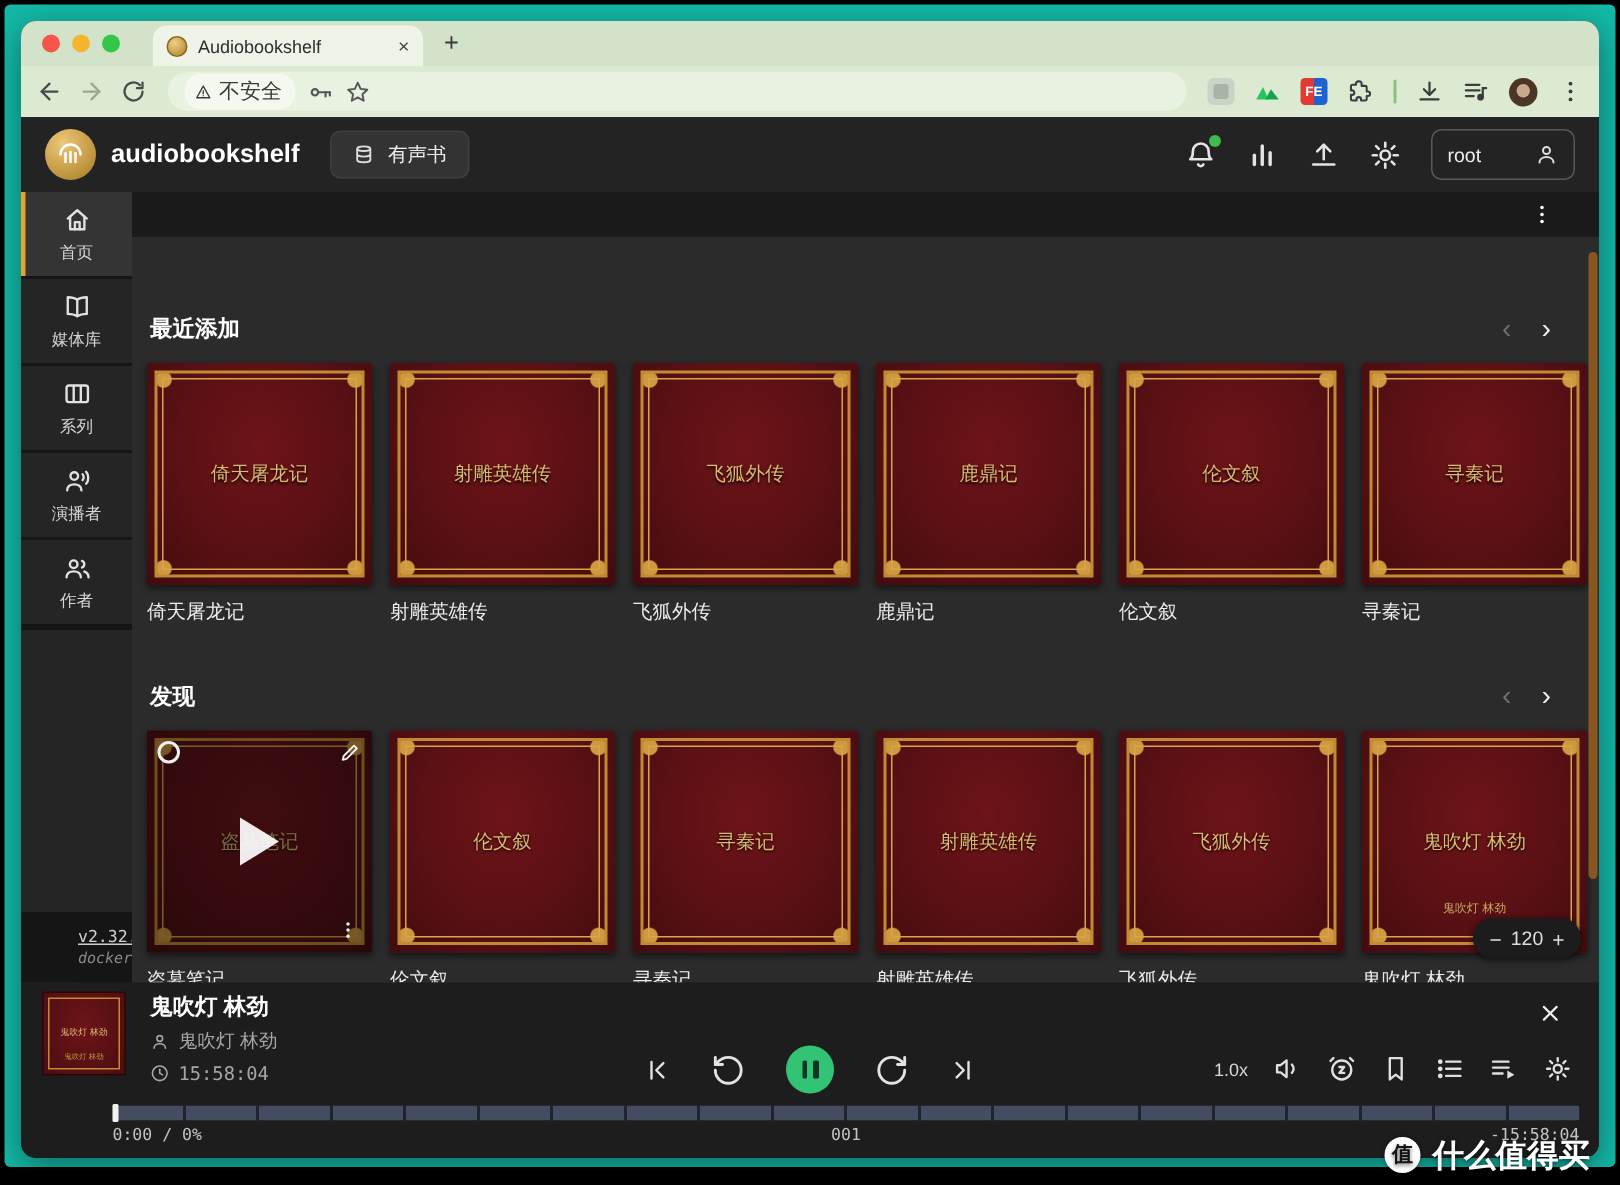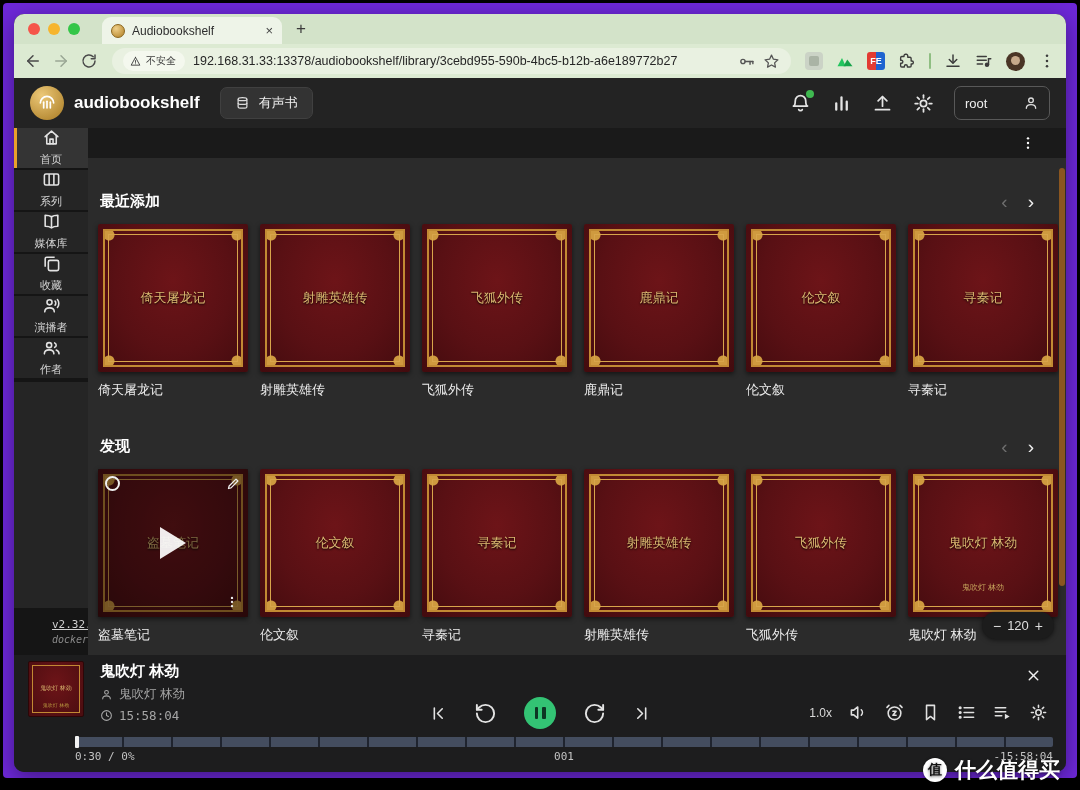--- a/index.html
+++ b/index.html
@@ -1,20 +1,20 @@
 <!DOCTYPE html>
 <html><head>
 <meta charset="utf-8">
 <style>
   * { margin:0; padding:0; box-sizing:border-box; }
   html,body { width:1080px; height:790px; }
   body { background:#000; position:relative; overflow:hidden;
          font-family:"Liberation Sans", sans-serif; }
   .desktop { position:absolute; left:3px; top:3px; right:3px; bottom:12px;
-             background:#6d28d9; border-radius:4px;text-decoration:underline; }
+             background:#14b8a6; border-radius:4px;text-decoration:underline; }
   .window { position:absolute; left:11px; top:11px; width:1052px; height:758px;
             border-radius:10px; overflow:hidden; box-shadow:0 6px 22px rgba(0,0,0,.4);
             display:flex; flex-direction:column; background:#2b2b2b; }
 
   
   .tabstrip { height:30px; background:#d3e3c9; display:flex; align-items:flex-end; padding-left:14px; flex:none; }
   .lights { display:flex; gap:8px; align-self:center; margin-right:22px; }
   .light { width:12px; height:12px; border-radius:50%; }
   .light.r { background:#f5554a; } .light.y { background:#f6b52e; } .light.g { background:#34c648; }
   .tab { height:27px; width:180px; background:#eef4e8; border-radius:9px 9px 0 0;
@@ -24,21 +24,21 @@
   .tab-title { flex:1; white-space:nowrap; overflow:hidden; }
   .tab-close { font-size:13px; color:#444; }
   .newtab { font-size:17px; color:#3a3a3a; margin-left:14px; align-self:center; }
 
   .toolbar { height:34px; background:#dcead2; display:flex; align-items:center; padding:0 10px; gap:10px; color:#4a4a4a; flex:none; }
   .navic { width:18px; height:18px; flex:none; }
   .navic.dim { color:#9aa795; }
   .omnibox { flex:1; height:26px; background:#e9f1e1; border-radius:13px; display:flex;
              align-items:center; padding:0 11px; gap:8px; margin:0 4px; min-width:0; }
   .chip { background:#f4f8ee; border-radius:11px; padding:3px 9px 3px 7px; display:flex; align-items:center;
-          gap:5px; font-size:10px; color:#3c3c3c; flex:none; }
+          gap:5px; font-size:14px; color:#3c3c3c; flex:none; }
   .chip svg { width:11px; height:11px; }
   .url { flex:1; font-size:12.5px; color:#262626; white-space:nowrap; overflow:hidden; }
   .omni-ic { width:17px; height:17px; color:#555; flex:none; }
   .exts { display:flex; align-items:center; gap:13px; }
   .ext { width:18px; height:18px; flex:none; }
   .ext-gray { background:#cbd3c6; border-radius:4px; position:relative; }
   .ext-gray::after { content:""; position:absolute; inset:4px; background:#aab4a5; border-radius:2px; }
   .ext-fe { background:linear-gradient(90deg,#e23b33 50%,#1e63d0 50%); border-radius:3px; color:#fff;
             font-size:9px; font-weight:bold; display:flex; align-items:center; justify-content:center; }
   .sep { width:2px; height:16px; background:#8fbe82; border-radius:1px; }
@@ -63,39 +63,39 @@
   .hspace { flex:1; }
   .hicon { width:21px; height:21px; color:#e4e4e4; margin-left:20px; position:relative; flex:none; }
   .hicon svg { width:100%; height:100%; }
   .noti-dot { position:absolute; right:-3px; top:-3px; width:8px; height:8px; border-radius:50%; background:#3fb950; }
   .user-btn { margin-left:20px; border:1px solid #585858; border-radius:7px; height:34px; width:96px;
               padding:0 10px; display:flex; align-items:center; justify-content:space-between; font-size:13px; color:#eee; }
   .user-btn svg { width:16px; height:16px; color:#ddd; }
 
   .app-body { flex:1; display:flex; min-height:0; }
   .sidebar { width:74px; background:#151515; display:flex; flex-direction:column; gap:2px; flex:none; }
-  .side-item { height:40px; background:#252525; display:flex; flex-direction:column; align-items:center;
-               gap:5px; font-size:11px; color:#d6d6d6; position:relative; cursor:pointer; flex:none; }
+  .side-item { height:56px; background:#252525; display:flex; flex-direction:column; align-items:center;
+               justify-content:center; gap:5px; font-size:11px; color:#d6d6d6; position:relative; cursor:pointer; flex:none; }
   .side-item svg { width:19px; height:19px; color:#e2e2e2; }
   .side-item.active { background:#343434; }
   .side-item.active::before { content:""; position:absolute; left:0; top:0; bottom:0; width:3px; background:#e8a12b; }
   .side-spacer { flex:1; background:#252525; margin-top:2px; }
   .side-version { background:#151515; text-align:center; padding:8px 0 10px;
                   font-family:"DejaVu Sans Mono", monospace;margin-left:38px; }
   .ver-link { font-size:11px; color:#cfcfcf; text-decoration:underline; }
   .ver-plat { font-size:10px; color:#8a8a8a; font-style:italic; margin-top:3px;text-align:center; }
 
   .main { flex:1; display:flex; flex-direction:column; min-width:0; }
   .content-toolbar { height:30px; background:#1a1a1a; display:flex; align-items:center;
                      justify-content:flex-end; padding:0 30px; flex:none; }
   .content-toolbar svg { width:16px; height:16px; color:#fff; }
   .content { flex:1; background:#2b2b2b; position:relative; overflow:hidden; padding:0 10px; }
 
   .section-head { display:flex; justify-content:space-between; align-items:center; padding:0 2px; }
-  .section-head.first { margin-top:34px; }
+  .section-head.first { margin-top:52px; }
   .section-head.second { margin-top:38px; }
   .section-title { font-size:15px; font-weight:600; color:#fff; }
   .section-nav { display:flex; gap:20px; margin-right:20px; font-size:19px; line-height:1; }
   .chev-prev { color:#6f6f6f; } .chev-next { color:#efefef; }
 
   .book-row { display:flex; gap:12px; margin-top:13px; }
   .book { width:150px; flex:none; }
   .cover { width:150px; height:148px; position:relative; border-radius:2px;
            background:radial-gradient(ellipse at 50% 38%, #6d1418 0%, #591014 55%, #420b0e 100%);
            box-shadow:0 2px 5px rgba(0,0,0,.55); }
@@ -195,21 +195,20 @@
         </svg>
     <div class="omnibox">
       <span class="chip">
         <svg viewBox="0 0 24 24" fill="none" stroke="currentColor" stroke-width="2" stroke-linecap="round" stroke-linejoin="round">
               <path d="M12 3 2.5 20h19L12 3z"></path>
               <path d="M12 10v4"></path>
               <path d="M12 17h.01"></path>
             </svg>
         <span>不安全</span>
       </span>
-      <span class="url">192.168.31.33:13378/audiobookshelf/library/3cebd955-590b-4bc5-b12b-a6e189772b27</span>
       <svg class="omni-ic" viewBox="0 0 24 24" fill="none" stroke="currentColor" stroke-width="2" stroke-linecap="round" stroke-linejoin="round">
             <circle cx="7" cy="12" r="3"></circle>
             <path d="M10 12h11"></path>
             <path d="M17 12v4"></path>
             <path d="M21 12v3"></path>
           </svg>
       <svg class="omni-ic" viewBox="0 0 24 24" fill="none" stroke="currentColor" stroke-width="1.8" stroke-linejoin="round">
             <path d="M12 3l2.7 5.8 6.3.8-4.6 4.3 1.2 6.1-5.6-3.1-5.6 3.1 1.2-6.1L3 9.6l6.3-.8z"></path>
           </svg>
     </div>
@@ -314,40 +313,33 @@
       <div class="sidebar">
         <div class="side-item active">
           <svg viewBox="0 0 24 24" fill="none" stroke="currentColor" stroke-width="2" stroke-linecap="round" stroke-linejoin="round">
                 <path d="M4 11l8-7 8 7"></path>
                 <path d="M6 9.5V20h12V9.5"></path>
                 <path d="M10 20v-6h4v6"></path>
               </svg>
           <span>首页</span>
         </div>
         <div class="side-item">
+          <svg viewBox="0 0 24 24" fill="none" stroke="currentColor" stroke-width="2" stroke-linejoin="round">
+                <path d="M12 6c-2-1.4-5-2-8-2v14c3 0 6 .6 8 2 2-1.4 5-2 8-2V4c-3 0-6 .6-8 2z"></path>
+                <path d="M12 6v14"></path>
+              </svg>
+          <span>媒体库</span>
+        </div>
+        <div class="side-item">
           <svg viewBox="0 0 24 24" fill="none" stroke="currentColor" stroke-width="2">
                 <rect x="3" y="5" width="18" height="14" rx="2"></rect>
                 <path d="M9 5v14"></path>
                 <path d="M15 5v14"></path>
               </svg>
           <span>系列</span>
-        </div>
-        <div class="side-item">
-          <svg viewBox="0 0 24 24" fill="none" stroke="currentColor" stroke-width="2" stroke-linejoin="round">
-                <path d="M12 6c-2-1.4-5-2-8-2v14c3 0 6 .6 8 2 2-1.4 5-2 8-2V4c-3 0-6 .6-8 2z"></path>
-                <path d="M12 6v14"></path>
-              </svg>
-          <span>媒体库</span>
-        </div>
-        <div class="side-item">
-          <svg viewBox="0 0 24 24" fill="none" stroke="currentColor" stroke-width="2" stroke-linejoin="round">
-                <rect x="8" y="8" width="13" height="13" rx="2"></rect>
-                <path d="M16 4H6a2 2 0 0 0-2 2v10"></path>
-              </svg>
-          <span>收藏</span>
         </div>
         <div class="side-item">
           <svg viewBox="0 0 24 24" fill="none" stroke="currentColor" stroke-width="2" stroke-linecap="round">
                 <circle cx="9.5" cy="8" r="3.2"></circle>
                 <path d="M3.5 20c0-3.3 2.8-5 6-5s6 1.7 6 5"></path>
                 <path d="M16.5 6.5c1.2 1.2 1.2 3.8 0 5"></path>
                 <path d="M19.5 4.5c2.3 2.3 2.3 7.7 0 10"></path>
               </svg>
           <span>演播者</span>
         </div>
@@ -611,21 +603,21 @@
               <path d="M16.7 16.7l1.8 1.8"></path>
               <path d="M18.5 5.5 16.7 7.3"></path>
               <path d="M7.3 16.7 5.5 18.5"></path>
             </svg>
       </div>
 
       <div class="p-track">
         <span class="p-head"></span>
       </div>
       <div class="p-meta">
-        <span>0:30 / 0%</span>
+        <span>0:00 / 0%</span>
         <span>001</span>
         <span>-15:58:04</span>
       </div>
     </div>
 
   </div>
 </div>
 </div>
 
 <div class="watermark">

